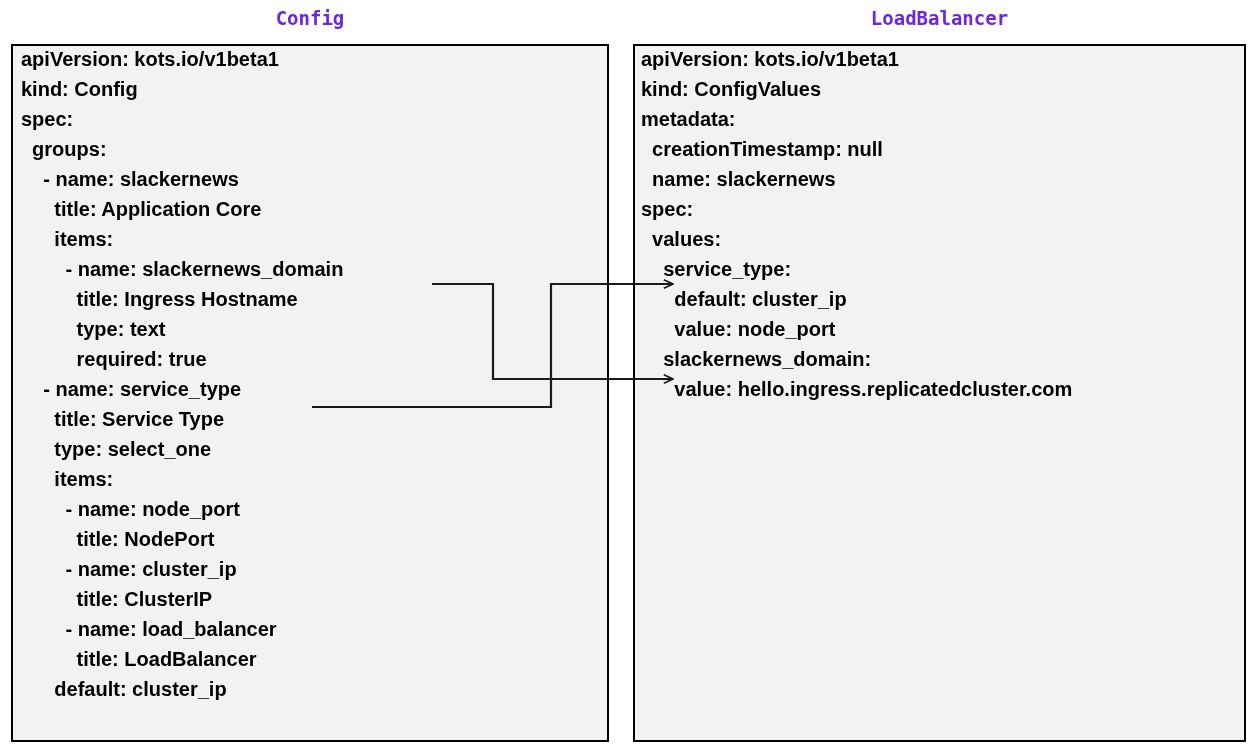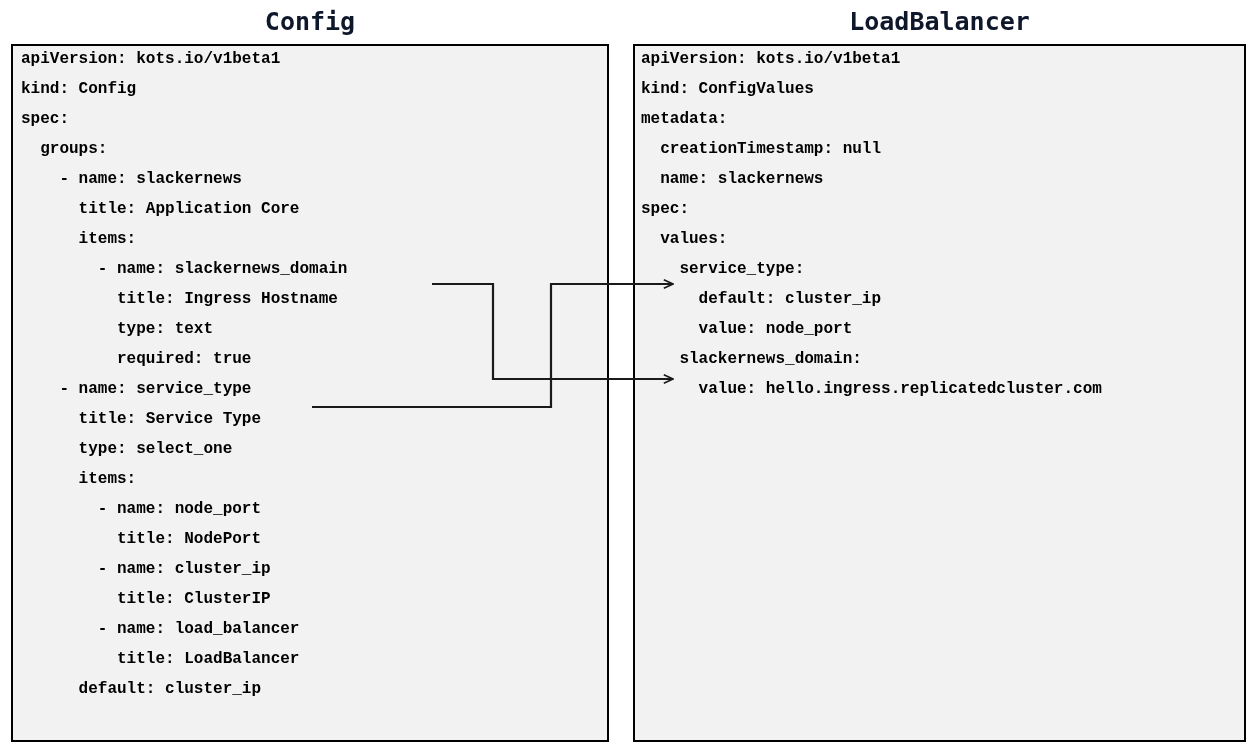--- a/index.html
+++ b/index.html
@@ -20,23 +20,23 @@
     left: 0; top: 0;
     width: 1258px;
     height: 756px;
   }
 
   
   .panel-title {
     position: absolute;
     top: 7px;
     font-family: "DejaVu Sans Mono", "Liberation Mono", monospace;
-    font-size: 25px;
+    font-size: 19px;
     font-weight: bold;
-    color: #0f172a;
+    color: #6d28d9;
     letter-spacing: 0px;
     text-align: center;
     white-space: pre;
   }
   #title-config   { left: 11px;  width: 598px; }
   #title-values   { left: 633px; width: 613px; }
 
   
   .panel {
     position: absolute;
@@ -46,22 +46,22 @@
     border: 2px solid #000000;
     box-sizing: border-box;
   }
   #panel-config  { left: 11px;  width: 598px; }
   #panel-values  { left: 633px; width: 613px; }
 
   
   .yaml {
     position: absolute;
     top: 44px;
-    font-family: Liberation Mono, monospace;
-    font-size: 16px;
+    font-family: Liberation Sans, sans-serif;
+    font-size: 20px;
     font-weight: bold;
     line-height: 30px;
     color: #000000;
     white-space: pre;
     pointer-events: none;
   }
   #yaml-config { left: 21px;  width: 580px; }
   #yaml-values { left: 641px; width: 600px; }
   .yaml .line {
     display: block;

